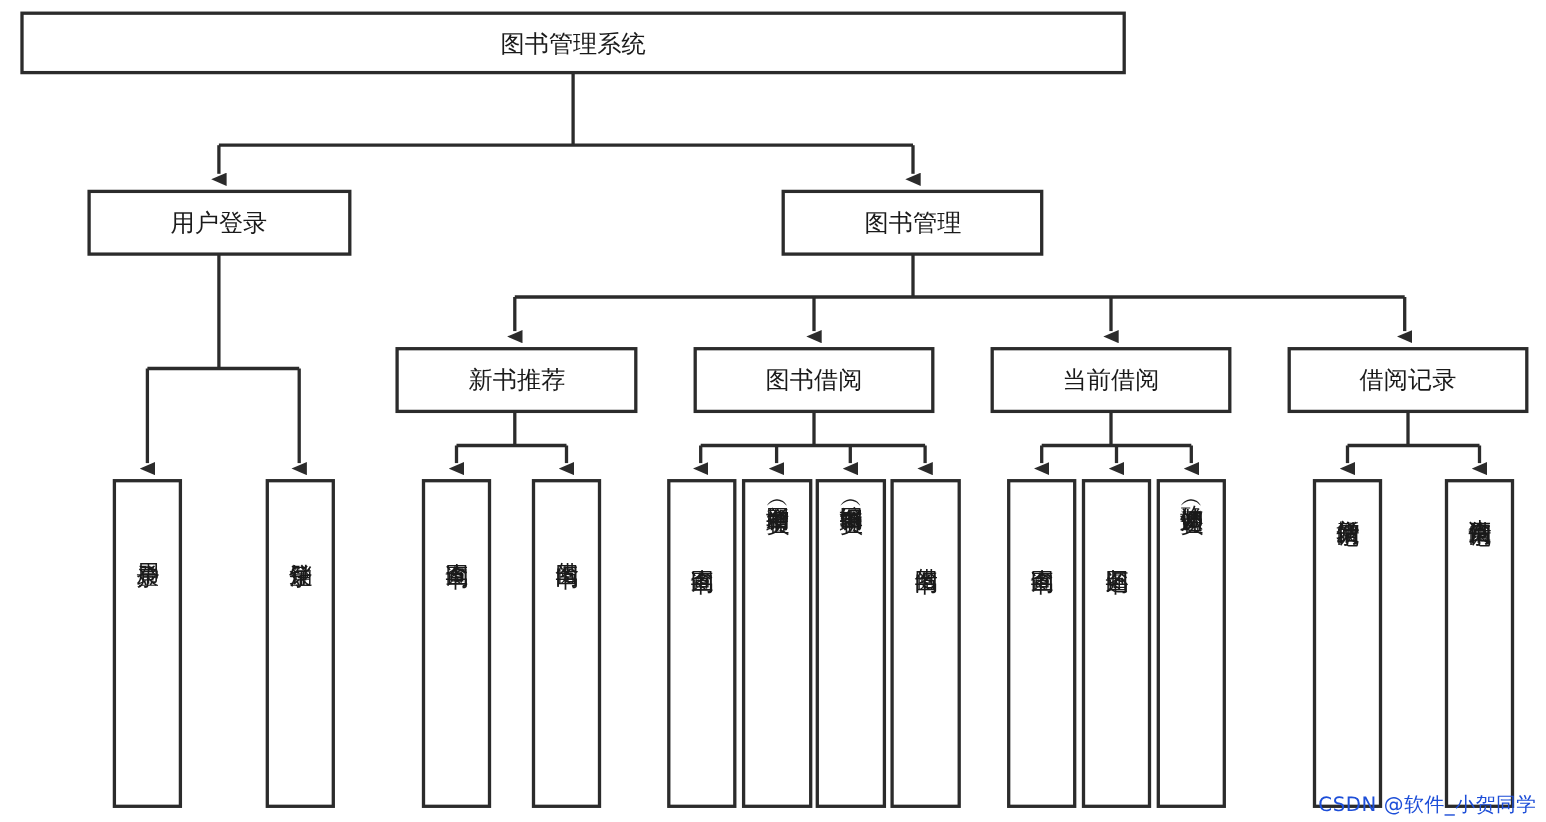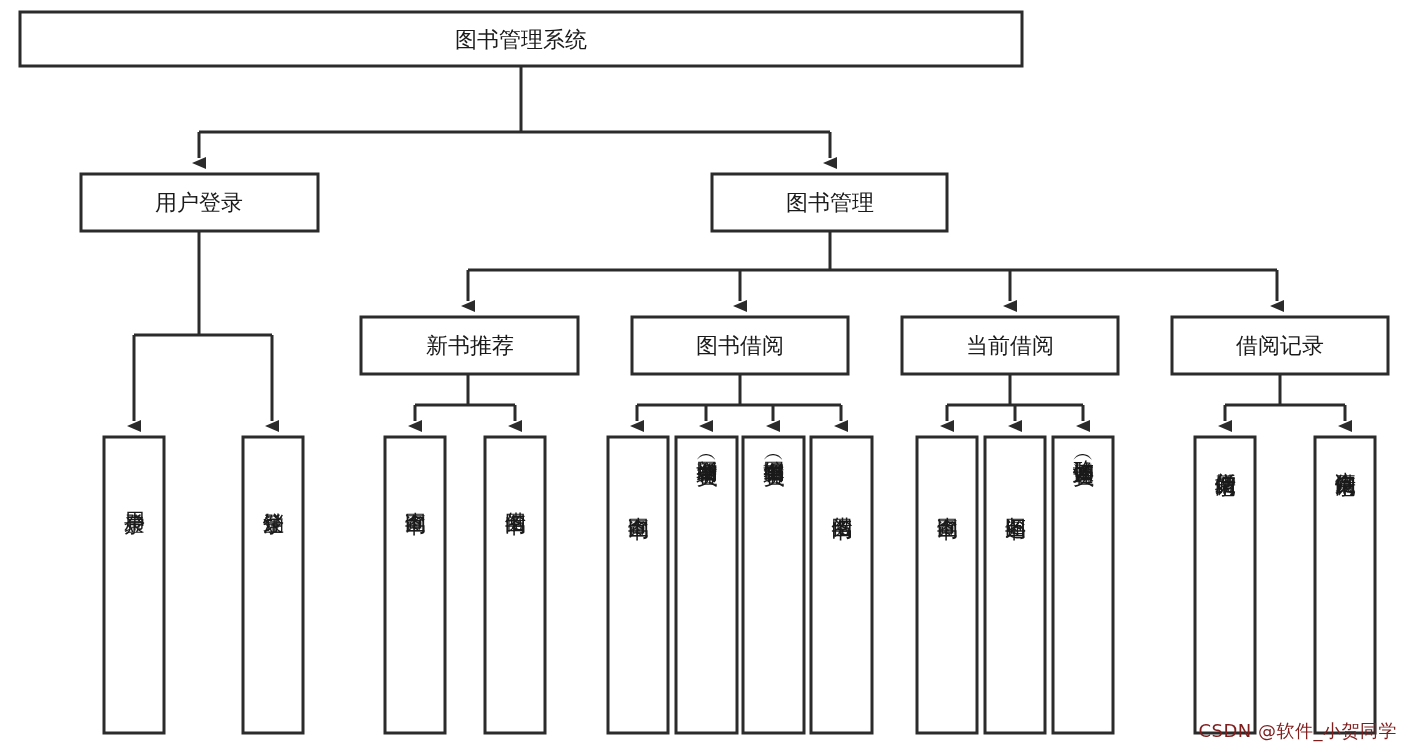--- a/index.html
+++ b/index.html
@@ -62,21 +62,21 @@
     letter-spacing: 1px;
     color: #1a1a1a;
     white-space: nowrap;
   }
   .watermark {
     position: absolute;
     right: 8px;
     bottom: 4px;
     font-family: "DejaVu Sans", "Liberation Sans", sans-serif;
     font-size: 18px;
-    color: #7f1d1d;
+    color: #1d4ed8;
     white-space: nowrap;
     letter-spacing: 0.5px;
   }
 </style>
 </head>
 <body>
 
 <div id="canvas">
 
   <svg id="diagram" viewBox="0 0 1405 747">

